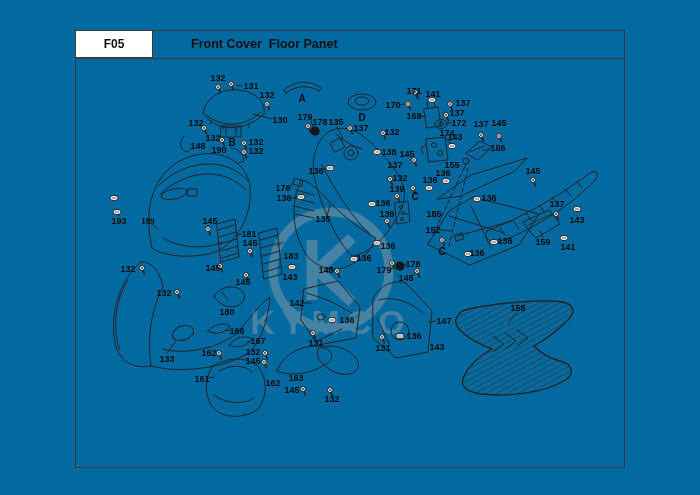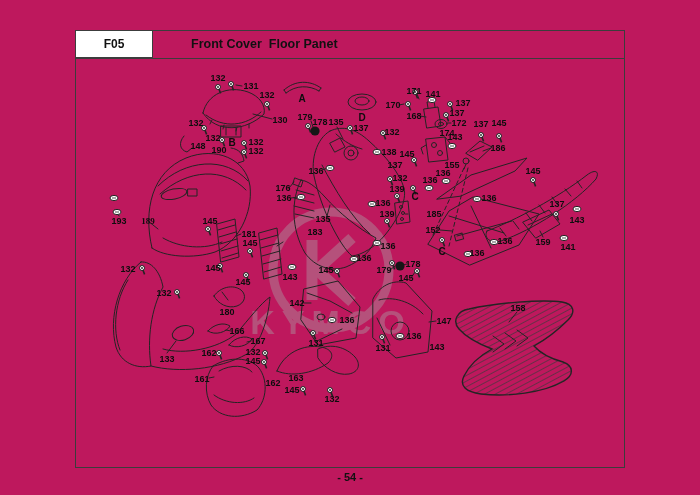--- a/index.html
+++ b/index.html
@@ -1,16 +1,16 @@
 <!DOCTYPE html>
 <html><head>
 <meta charset="utf-8">
 <style>
   html,body{margin:0;padding:0;background:#fff;}
-  .page{position:relative;width:700px;height:495px;background:#be185d;
+  .page{position:relative;width:700px;height:495px;background:#0369a1;
         font-family:"Liberation Sans",sans-serif;overflow:hidden;}
   .frame{position:absolute;left:75px;top:30px;width:550px;height:438px;
          border:1px solid #3c3c3c;box-sizing:border-box;}
   .code-box{position:absolute;left:75px;top:30px;width:78px;height:28px;
             border:1px solid #3c3c3c;box-sizing:border-box;display:flex;
             align-items:center;justify-content:center;
             font-size:12px;font-weight:bold;color:#111;background:#fff;}
   .header-title{position:absolute;left:191px;top:30px;height:28px;line-height:28px;
             font-size:12.5px;font-weight:bold;color:#111;white-space:pre;}
   .header-underline{position:absolute;left:75px;top:58px;width:550px;height:0;
@@ -361,21 +361,21 @@
       <span class="lbl" style="left: 284px; top: 198px;">136</span>
       <span class="lbl" style="left: 323px; top: 219px;">135</span>
       <span class="lbl" style="left: 388px; top: 246px;">136</span>
       <span class="lbl" style="left: 364px; top: 258px;">136</span>
       <span class="lbl" style="left: 384px; top: 270px;">179</span>
       <span class="lbl" style="left: 413px; top: 264px;">178</span>
       <span class="lbl" style="left: 406px; top: 278px;">145</span>
       <span class="lbl" style="left: 210px; top: 221px;">145</span>
       <span class="lbl" style="left: 249px; top: 234px;">181</span>
       <span class="lbl" style="left: 250px; top: 243px;">145</span>
-      <span class="lbl" style="left: 291px; top: 232px; margin-left: 24px;">183</span>
+      <span class="lbl" style="left: 291px; top: 256px;">183</span>
       <span class="lbl" style="left: 213px; top: 268px;">145</span>
       <span class="lbl" style="left: 243px; top: 282px;">145</span>
       <span class="lbl" style="left: 290px; top: 277px;">143</span>
       <span class="lbl" style="left: 326px; top: 270px;">145</span>
       <span class="lbl" style="left: 297px; top: 303px;">142</span>
       <span class="lbl" style="left: 227px; top: 312px;">180</span>
       <span class="lbl" style="left: 128px; top: 269px;">132</span>
       <span class="lbl" style="left: 164px; top: 293px;">132</span>
       <span class="lbl" style="left: 167px; top: 359px;">133</span>
       <span class="lbl" style="left: 237px; top: 331px;">166</span>
@@ -390,14 +390,13 @@
       <span class="lbl" style="left: 332px; top: 399px;">132</span>
       <span class="lbl" style="left: 316px; top: 343px;">131</span>
       <span class="lbl" style="left: 347px; top: 320px;">136</span>
       <span class="lbl" style="left: 383px; top: 348px;">131</span>
       <span class="lbl" style="left: 414px; top: 336px;">136</span>
       <span class="lbl" style="left: 444px; top: 321px;">147</span>
       <span class="lbl" style="left: 437px; top: 347px;">143</span>
       <span class="lbl" style="left: 518px; top: 308px;">158</span>
     </div>
 
-  <div class="page-num">- 54 -</div>
 </div>
 
 </body></html>

